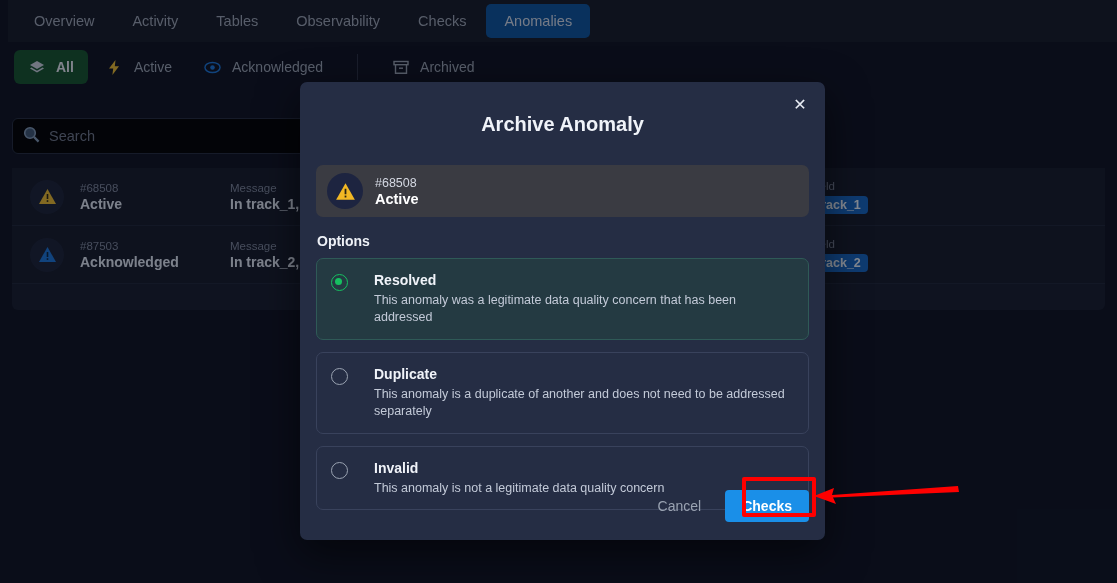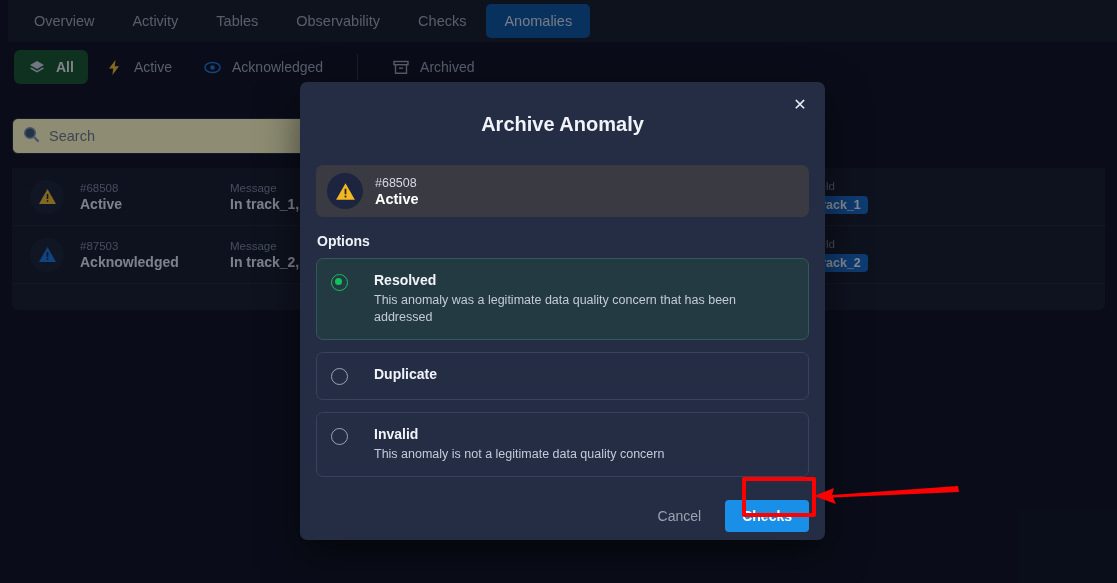--- a/index.html
+++ b/index.html
@@ -36,21 +36,21 @@
     display: flex; align-items: center; gap: 11px;
     font-size: 14px; color: #9aa3b2; cursor: pointer; white-space: nowrap;
   }
   .filter-chip.active { background: #14532d; color: #e4e8f0; font-weight: bold; }
   .filter-chip .ico { display: flex; align-items: center; justify-content: center; width: 17px; height: 17px; }
   .fdivider { width: 1px; height: 26px; background: #2a3142; margin: 0 16px; }
 
   
   .searchwrap {
     position: absolute; left: 12px; top: 118px; width: 560px; height: 36px;
-    background: #fef9c3; border: 1px solid #232b3d; border-radius: 6px;
+    background: #000000; border: 1px solid #232b3d; border-radius: 6px;
     display: flex; align-items: center; padding-left: 10px; gap: 9px;
   }
   .search-ph { font-size: 14.5px; color: #6d7688; }
 
   
   .list { position: absolute; left: 12px; top: 168px; width: 1093px; }
   .row {
     height: 58px; background: #141a29;
     border-bottom: 1px solid #1e2537;
     display: flex; align-items: center; padding-left: 18px; cursor: pointer;
@@ -115,21 +115,21 @@
   }
   .opt.selected .radio { border-color: #16c060; }
   .opt.selected .radio::after {
     content: ""; position: absolute; left: 3px; top: 3px;
     width: 7px; height: 7px; border-radius: 50%; background: #16c060;
   }
   .opt-title { font-size: 14px; font-weight: bold; color: #f0f3f9; margin-bottom: 4px; }
   .opt-desc { font-size: 12.5px; color: #c3cad8; line-height: 1.35; }
 
   .modal-actions {
-    position: absolute; right: 16px; bottom: 8px;
+    position: absolute; right: 16px; bottom: 18px;
     display: flex; align-items: center; gap: 20px;
   }
   .btn-cancel { font-size: 14px; color: #9aa3b2; cursor: pointer; padding: 6px 4px; }
   .btn-archive {
     background: #1a8fe8; color: #ffffff; font-size: 14px; font-weight: bold;
     border: none; border-radius: 4px; padding: 8px 17px; cursor: pointer;
   }
   .hl-box {
     position: absolute; left: 742px; top: 477px; width: 74px; height: 40px;
     border: 4px solid #ff0000; border-radius: 2px; pointer-events: none;
@@ -273,20 +273,21 @@
       <div>
         <div class="opt-title">Resolved</div>
         <div class="opt-desc">This anomaly was a legitimate data quality concern that has been addressed</div>
       </div>
     </div>
 
     <div class="opt">
       <div class="radio"></div>
       <div>
         <div class="opt-title">Duplicate</div>
+        <div class="opt-desc">This anomaly is a duplicate of another and does not need to be addressed separately</div>
       </div>
     </div>
 
     <div class="opt">
       <div class="radio"></div>
       <div>
         <div class="opt-title">Invalid</div>
         <div class="opt-desc">This anomaly is not a legitimate data quality concern</div>
       </div>
     </div>

